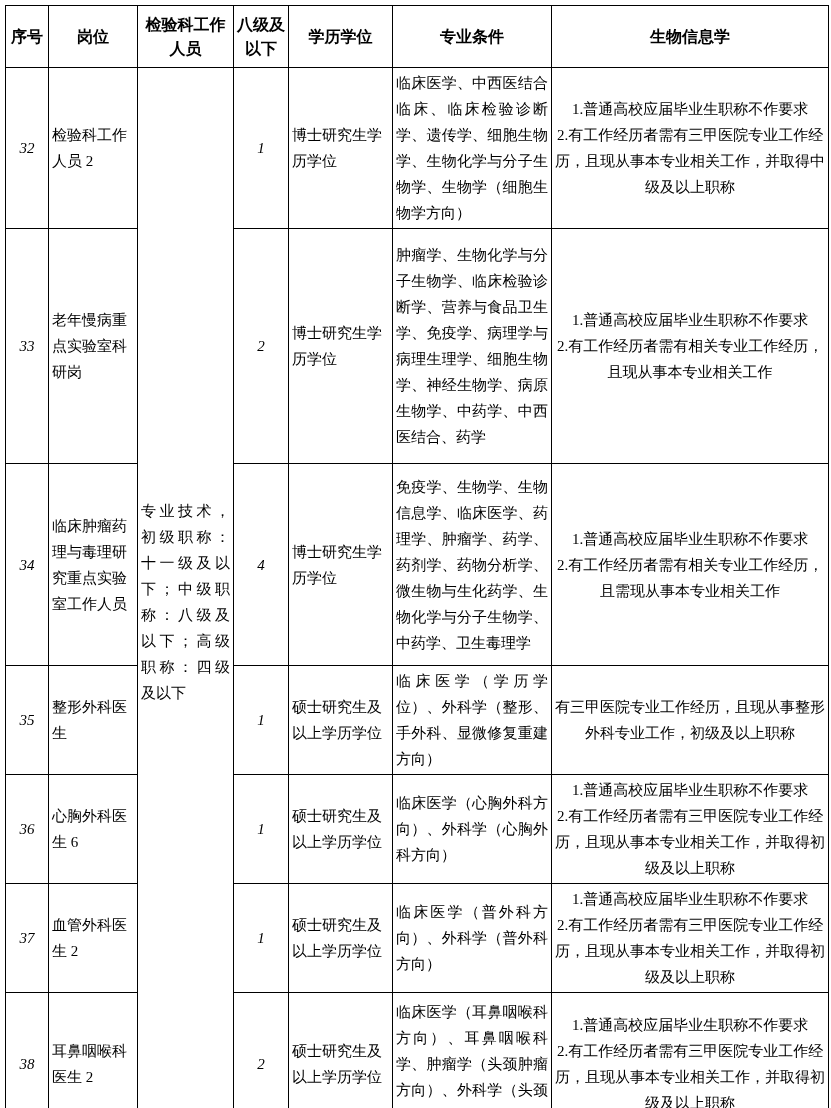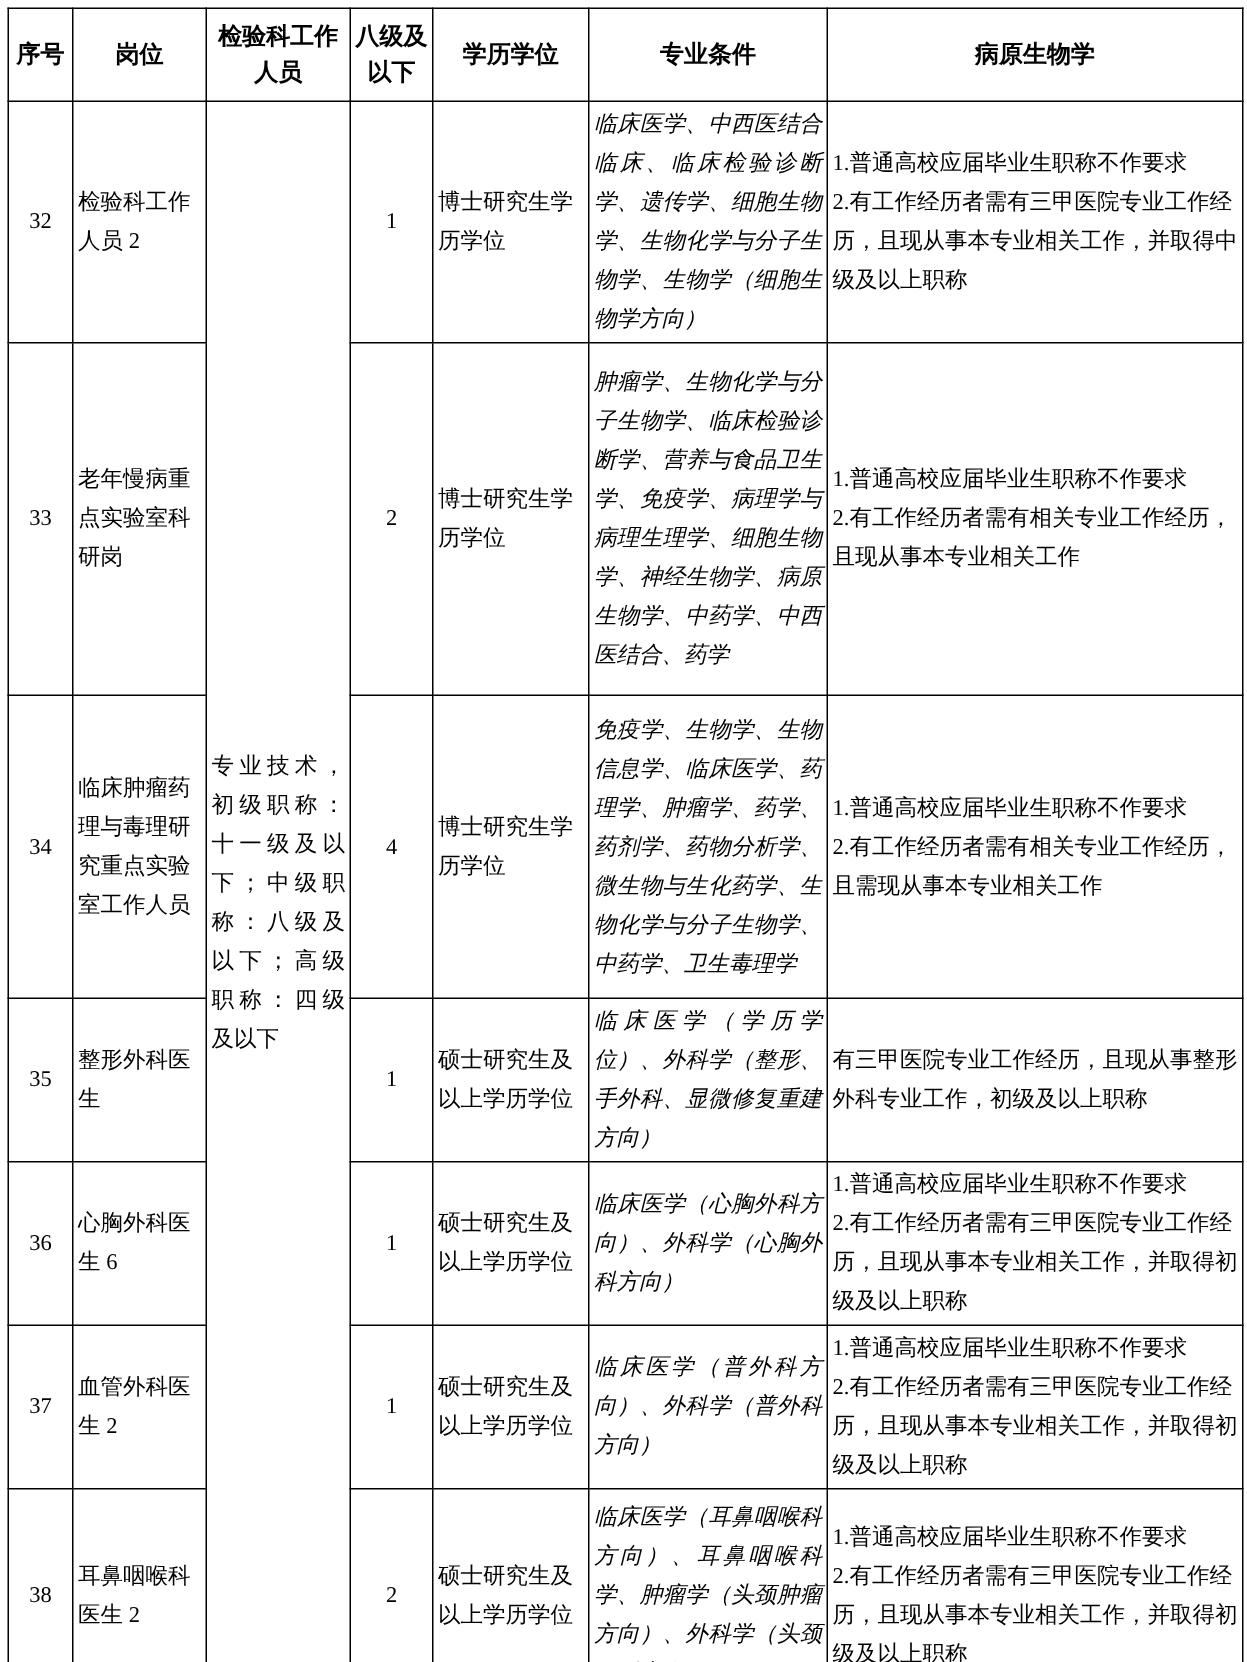--- a/index.html
+++ b/index.html
@@ -36,38 +36,38 @@
     height: 62px;
   }
   table.job-table td {
     font-size: 15px;
     line-height: 26px;
     padding: 2px 3px;
   }
   td.c-no, td.c-cnt {
     text-align: center;
     font-family: "Liberation Serif", "DejaVu Serif", serif;
+    font-style: italic;
   }
   td.c-pos, td.c-deg {
     text-align: left;
   }
   td.c-cat {
     text-align: justify;
     text-justify: inter-character;
     padding: 2px 5px;
     line-height: 27px;
   }
   td.c-maj {
     text-align: justify;
     text-justify: inter-character;
     padding: 2px 4px;
-    font-style: italic;
   }
   td.c-oth {
-    text-align: left;
+    text-align: center;
     white-space: pre-line;
     line-height: 23.5px;
     padding: 2px 6px;
   }
   tr.r0 { height: 145px; }
   tr.r1 { height: 235px; }
   tr.r2 { height: 202px; }
   tr.r3 { height: 105px; }
   tr.r4 { height: 94px;  }
   tr.r5 { height: 96px;  }
@@ -87,21 +87,21 @@
     <col style="width:277px">
   </colgroup>
   <thead>
     <tr>
       <th>序号</th>
       <th>岗位</th>
       <th>检验科工作人员</th>
       <th>八级及以下</th>
       <th>学历学位</th>
       <th>专业条件</th>
-      <th>病原生物学</th>
+      <th>生物信息学</th>
     </tr>
   </thead>
   <tbody>
     <tr class="r0">
       <td class="c-no">32</td>
       <td class="c-pos">检验科工作人员 2</td>
       <td class="c-cat" rowspan="7">专业技术，初级职称：十一级及以下；中级职称：八级及以下；高级职称：四级及以下</td>
       <td class="c-cnt">1</td>
       <td class="c-deg">博士研究生学历学位</td>
       <td class="c-maj">临床医学、中西医结合临床、临床检验诊断学、遗传学、细胞生物学、生物化学与分子生物学、生物学（细胞生物学方向）</td>

